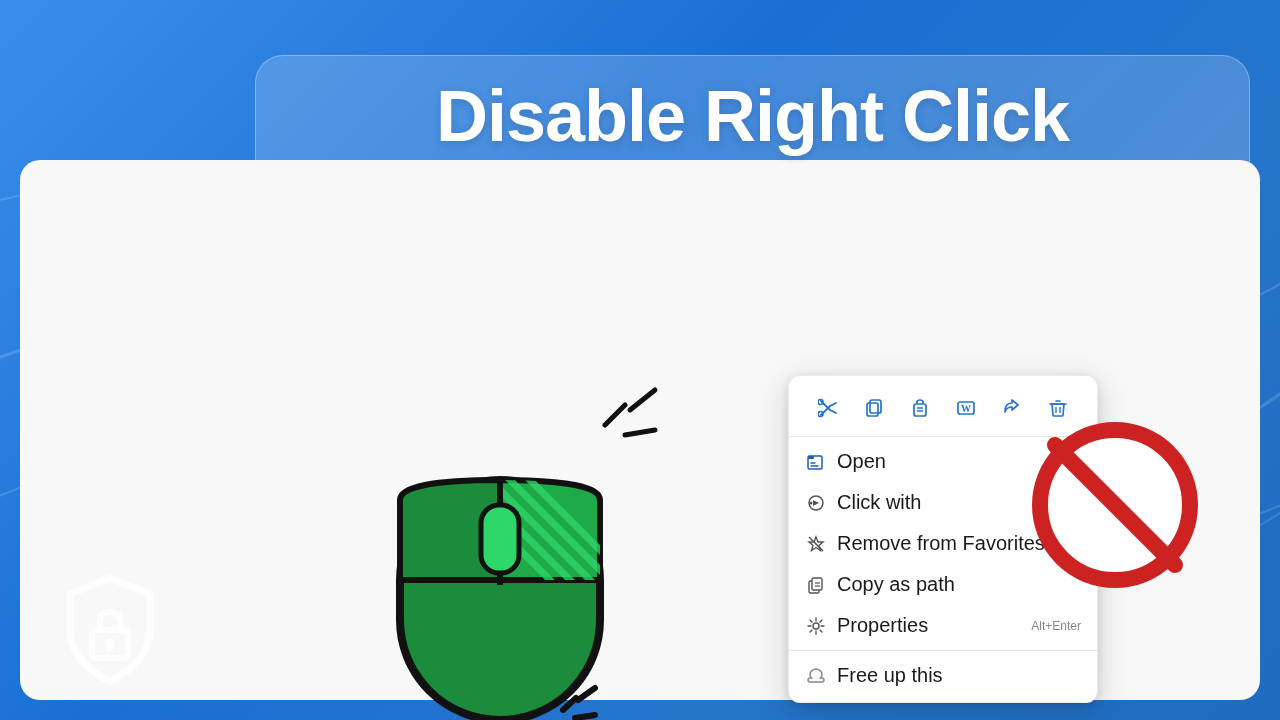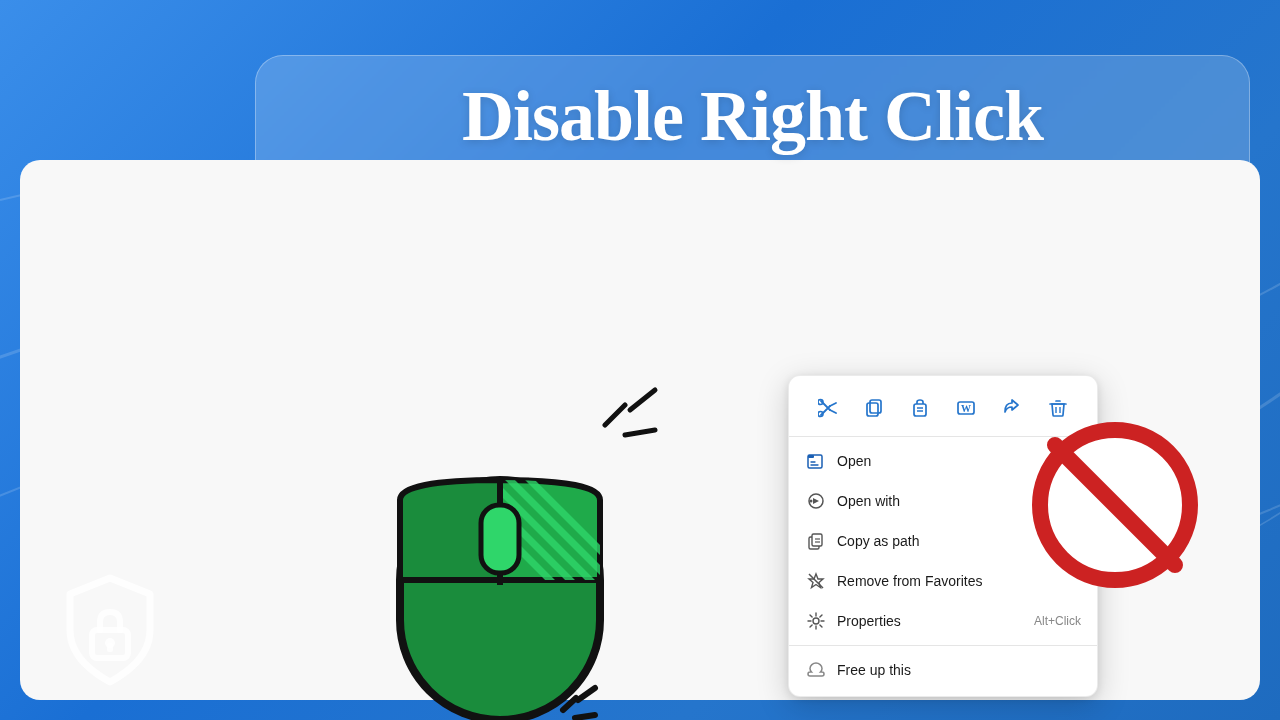--- a/index.html
+++ b/index.html
@@ -60,21 +60,20 @@
       top: 75px;
       left: 255px;
       right: 30px;
       text-align: center;
       font-size: 72px;
       font-weight: 800;
       color: #fff;
       z-index: 10;
       letter-spacing: -1px;
       text-shadow: 0 2px 8px rgba(0,0,0,0.15);
-      font-family: Liberation Serif, serif;
     }
 
     
     .mouse-area {
       position: absolute;
       top: 200px;
       left: 310px;
       width: 340px;
       height: 420px;
       z-index: 20;
@@ -137,21 +136,21 @@
       display: flex;
       align-items: center;
       justify-content: center;
       color: #444;
       font-size: 16px;
       flex-shrink: 0;
     }
 
     .menu-item .item-label {
       flex: 1;
-      font-size: 14px;
+      font-size: 20px;
     }
 
     .menu-item .item-shortcut {
       color: #888;
       font-size: 12px;
       margin-left: 8px;
     }
 
     .menu-item .item-arrow {
       color: #888;
@@ -311,55 +310,55 @@
     </div>
 
     <div class="menu-item">
       <div class="item-icon">
         <svg width="18" height="18" viewBox="0 0 18 18" fill="none">
           <circle cx="9" cy="9" r="7" stroke="#555" stroke-width="1.5" fill="none"></circle>
           <path d="M6 6 L12 9 L6 12 Z" fill="#555"></path>
           <circle cx="4" cy="9" r="1.5" fill="#555"></circle>
         </svg>
       </div>
-      <span class="item-label">Open with</span>
+      <span class="item-label">Click with</span>
       <span class="item-arrow">›</span>
+    </div>
+
+    <div class="menu-item">
+      <div class="item-icon">
+        <svg width="18" height="18" viewBox="0 0 18 18" fill="none">
+          <path d="M9 2 L11 7 L16 7 L12 10.5 L13.5 15.5 L9 12.5 L4.5 15.5 L6 10.5 L2 7 L7 7 Z" stroke="#555" stroke-width="1.4" fill="none"></path>
+          <line x1="2" y1="2" x2="16" y2="16" stroke="#555" stroke-width="1.5"></line>
+        </svg>
+      </div>
+      <span class="item-label">Remove from Favorites</span>
     </div>
 
     <div class="menu-item">
       <div class="item-icon">
         <svg width="18" height="18" viewBox="0 0 18 18" fill="none">
           <rect x="2" y="5" width="10" height="12" rx="1.5" stroke="#555" stroke-width="1.4" fill="none"></rect>
           <rect x="5" y="2" width="10" height="12" rx="1.5" stroke="#555" stroke-width="1.4" fill="white"></rect>
           <line x1="8" y1="7" x2="13" y2="7" stroke="#555" stroke-width="1.2"></line>
           <line x1="8" y1="10" x2="13" y2="10" stroke="#555" stroke-width="1.2"></line>
         </svg>
       </div>
       <span class="item-label">Copy as path</span>
     </div>
 
     <div class="menu-item">
       <div class="item-icon">
         <svg width="18" height="18" viewBox="0 0 18 18" fill="none">
-          <path d="M9 2 L11 7 L16 7 L12 10.5 L13.5 15.5 L9 12.5 L4.5 15.5 L6 10.5 L2 7 L7 7 Z" stroke="#555" stroke-width="1.4" fill="none"></path>
-          <line x1="2" y1="2" x2="16" y2="16" stroke="#555" stroke-width="1.5"></line>
-        </svg>
-      </div>
-      <span class="item-label">Remove from Favorites</span>
-    </div>
-
-    <div class="menu-item">
-      <div class="item-icon">
-        <svg width="18" height="18" viewBox="0 0 18 18" fill="none">
           <circle cx="9" cy="9" r="3" stroke="#555" stroke-width="1.4" fill="none"></circle>
           <path d="M9 1 L9 4 M9 14 L9 17 M1 9 L4 9 M14 9 L17 9 M3 3 L5.1 5.1 M12.9 12.9 L15 15 M15 3 L12.9 5.1 M5.1 12.9 L3 15" stroke="#555" stroke-width="1.4" stroke-linecap="round"></path>
         </svg>
       </div>
       <span class="item-label">Properties</span>
-      <span class="item-shortcut">Alt+Click</span>
+      <span class="item-shortcut">Alt+Enter</span>
     </div>
 
     <div class="menu-divider"></div>
 
 
     <div class="menu-item">
       <div class="item-icon">
         <svg width="18" height="18" viewBox="0 0 18 18" fill="none">
           <path d="M9 2 C6 2 3 4.5 3 7.5 C3 9 3.5 10 4.5 11 L3 11 Q1 11 1 13 Q1 15 3 15 L15 15 Q17 15 17 13 Q17 11 15 11 L13.5 11 C14.5 10 15 9 15 7.5 C15 4.5 12 2 9 2 Z" stroke="#888" stroke-width="1.5" fill="none"></path>
         </svg>

